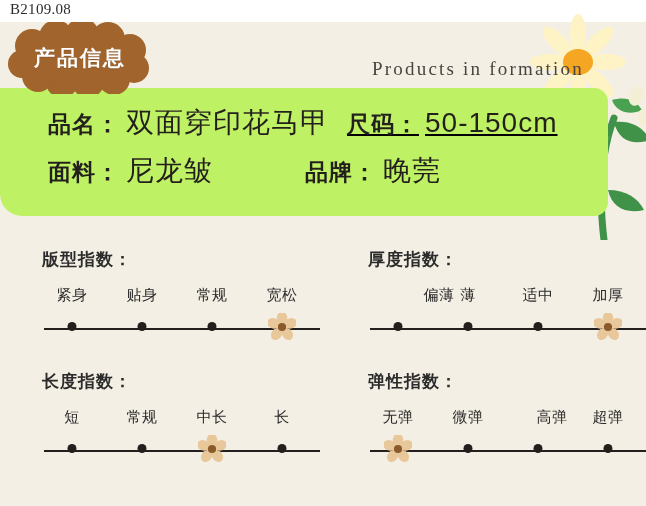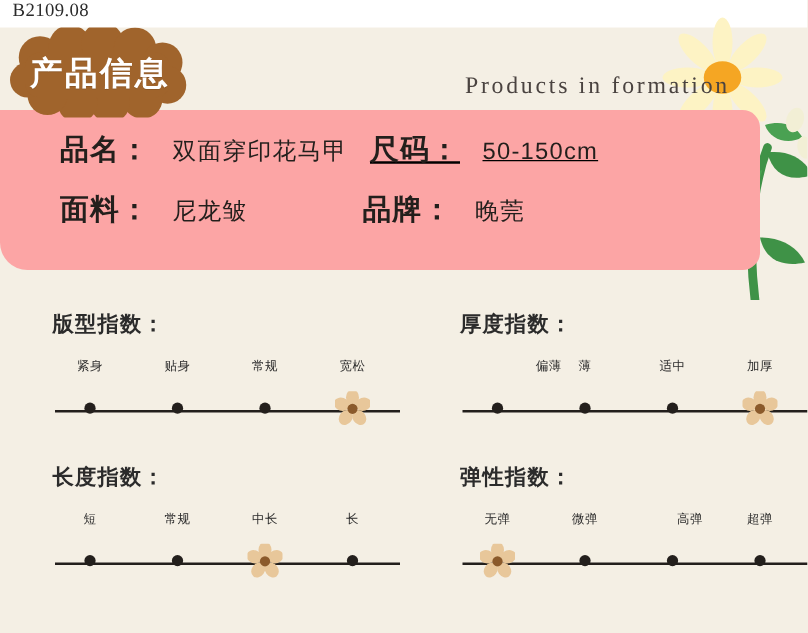--- a/index.html
+++ b/index.html
@@ -18,43 +18,43 @@
     font-family:"Liberation Serif","DejaVu Serif",serif;
     font-size:15px;color:#2b2b2b;letter-spacing:.3px;
   }
 
   
   .deco{position:absolute;right:0;top:0;width:160px;height:240px;pointer-events:none;}
 
   
   .card{
     position:absolute;left:0;top:88px;width:608px;height:128px;
-    background:#fca5a5;
+    background:#bef264;
     border-radius:0 14px 14px 22px;
   }
   .card-rows{position:absolute;left:48px;top:16px;right:20px;}
   .row{display:flex;align-items:baseline;height:48px;}
   .cell{display:flex;align-items:baseline;white-space:nowrap;}
   .lbl{
     font-size:23px;font-weight:bold;color:#231f1c;
     letter-spacing:1px;
   }
   .val{
-    font-size:19px;color:#231f1c;letter-spacing:1px;
-    margin-left:18px;
+    font-size:28px;color:#231f1c;letter-spacing:1px;
+    margin-left:6px;
   }
   .r1 .cell:nth-child(2){margin-left:18px;text-decoration:underline;}
   .r2 .cell:nth-child(2){margin-left:92px;}
 
   
   .badge{position:absolute;left:6px;top:22px;width:148px;height:72px;}
   .badge-text{
     position:absolute;left:0;top:0;width:148px;height:72px;
     display:flex;align-items:center;justify-content:center;
-    color:#ffffff;font-size:26px;font-weight:bold;letter-spacing:2px;
+    color:#ffffff;font-size:21px;font-weight:bold;letter-spacing:2px;
     text-shadow:0 1px 0 rgba(0,0,0,.12);
   }
 
   
   .subtitle{
     position:absolute;left:372px;top:58px;
     font-family:"Liberation Serif","DejaVu Serif",serif;
     font-size:19px;color:#4a4340;letter-spacing:2.2px;
   }
 
@@ -63,21 +63,21 @@
   .grid{display:grid;grid-template-columns:310px 310px;column-gap:16px;row-gap:0;padding-left:38px;}
   .group{width:300px;height:122px;position:relative;}
   .g-title{
     font-size:17px;font-weight:bold;color:#2b2b2b;
     letter-spacing:1px;margin:0 0 0 4px;
   }
   .scale{position:absolute;left:0;top:38px;width:288px;height:70px;}
   .labels{position:relative;height:26px;}
   .lab{
     position:absolute;transform:translateX(-50%);
-    font-size:10px;color:#2b2b2b;white-space:nowrap;letter-spacing:.5px;
+    font-size:15px;color:#2b2b2b;white-space:nowrap;letter-spacing:.5px;
   }
   .track{position:absolute;left:6px;top:42px;width:276px;height:2px;background:#231f1c;}
   .dot{
     position:absolute;top:36px;width:9px;height:9px;border-radius:50%;
     background:#231f1c;transform:translateX(-50%);
   }
   .flower{
     position:absolute;top:27px;width:28px;height:28px;
     transform:translateX(-50%);
   }

